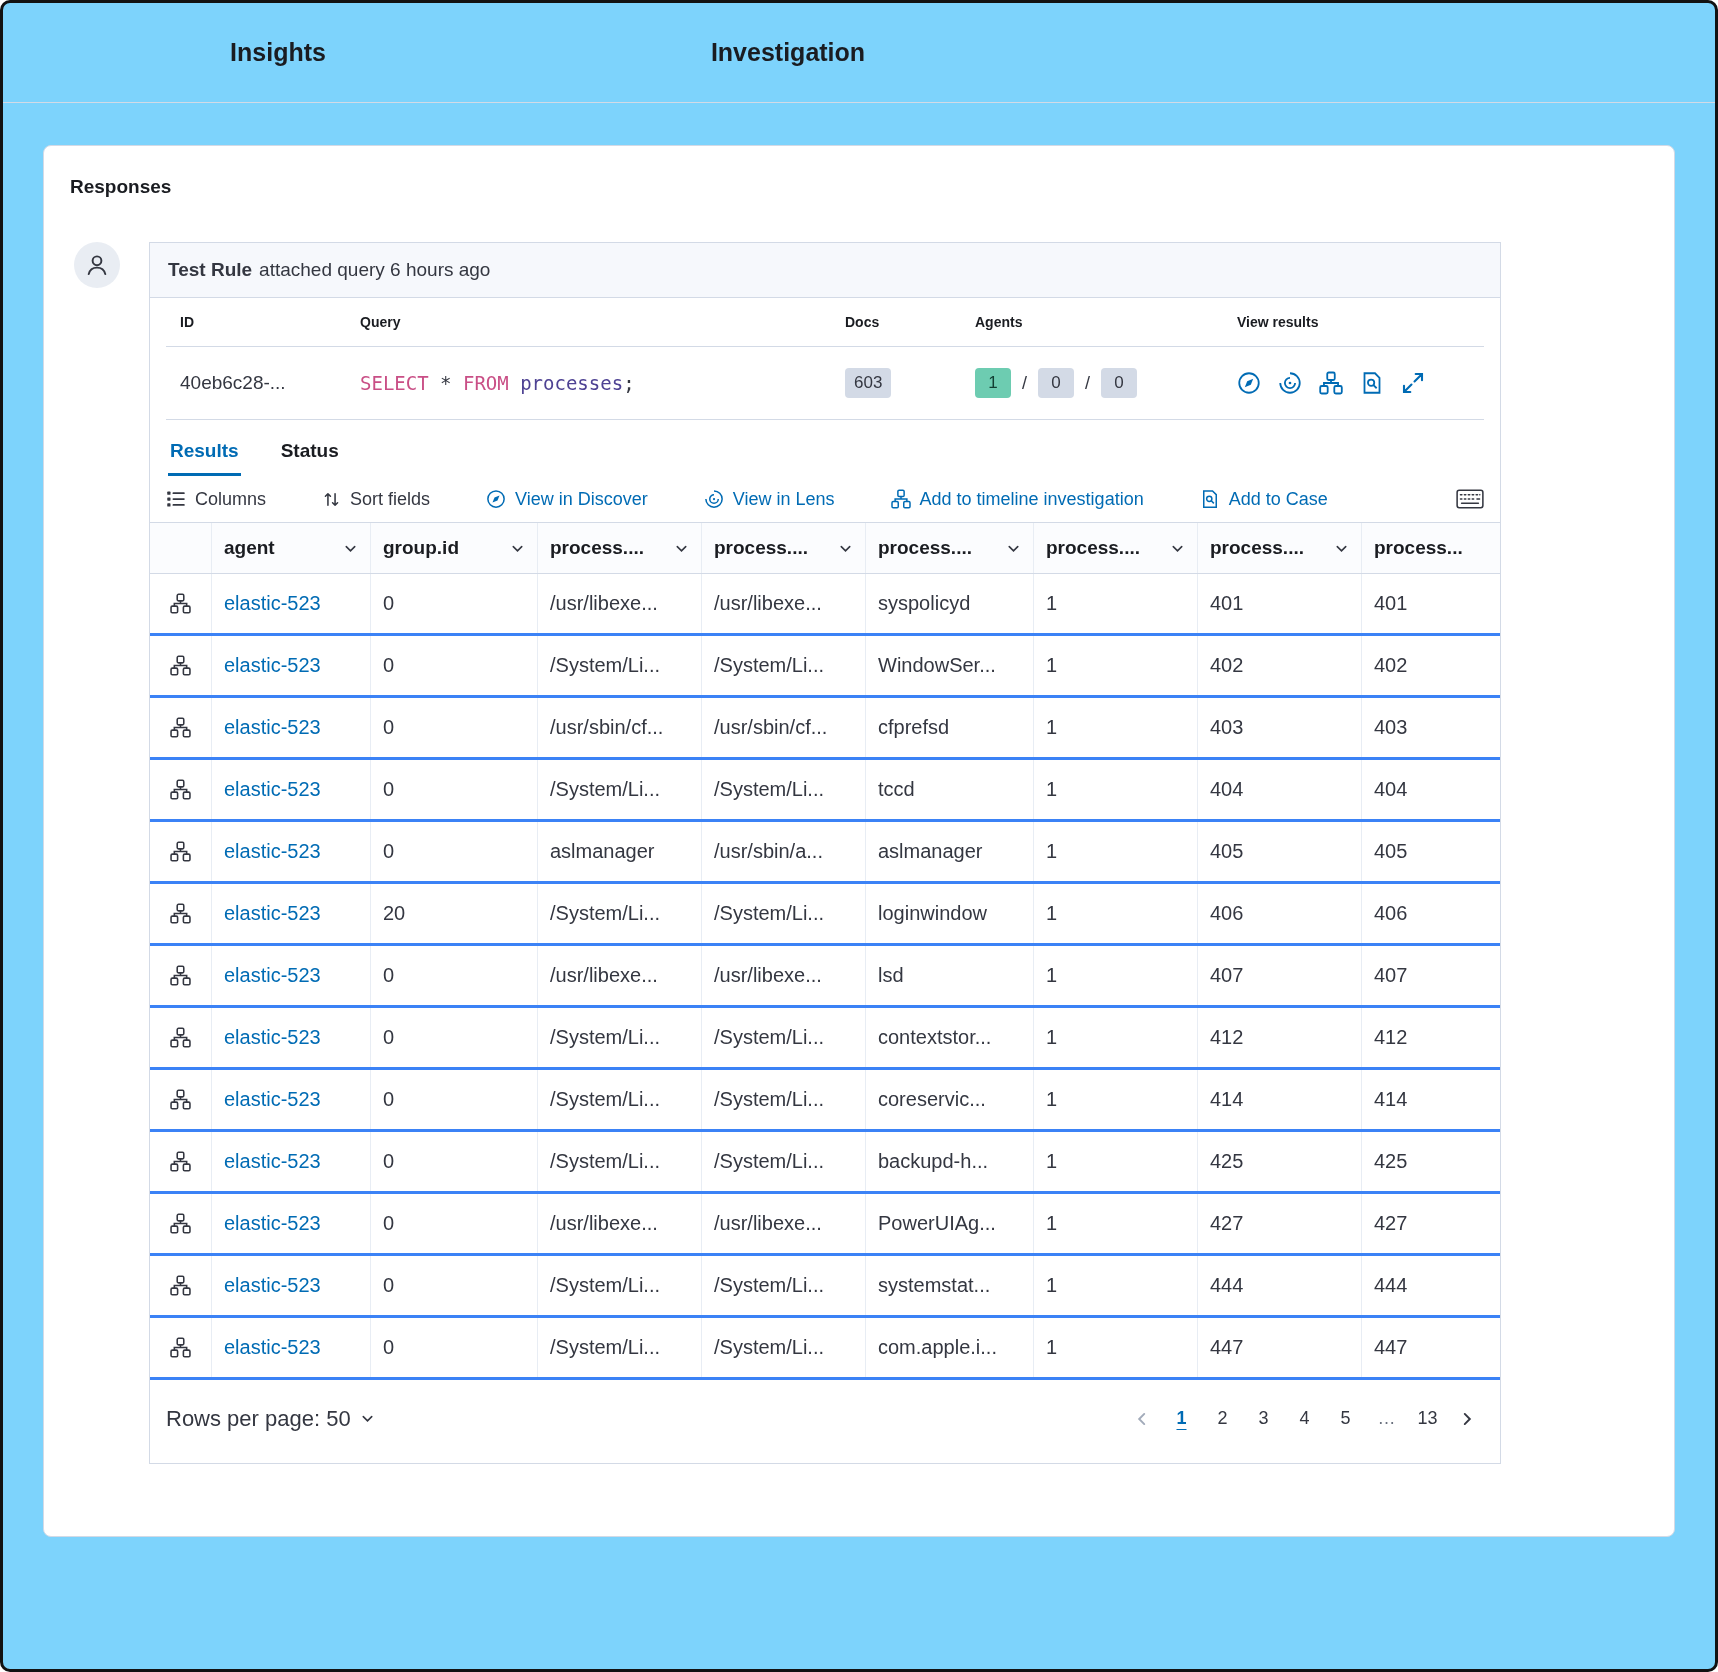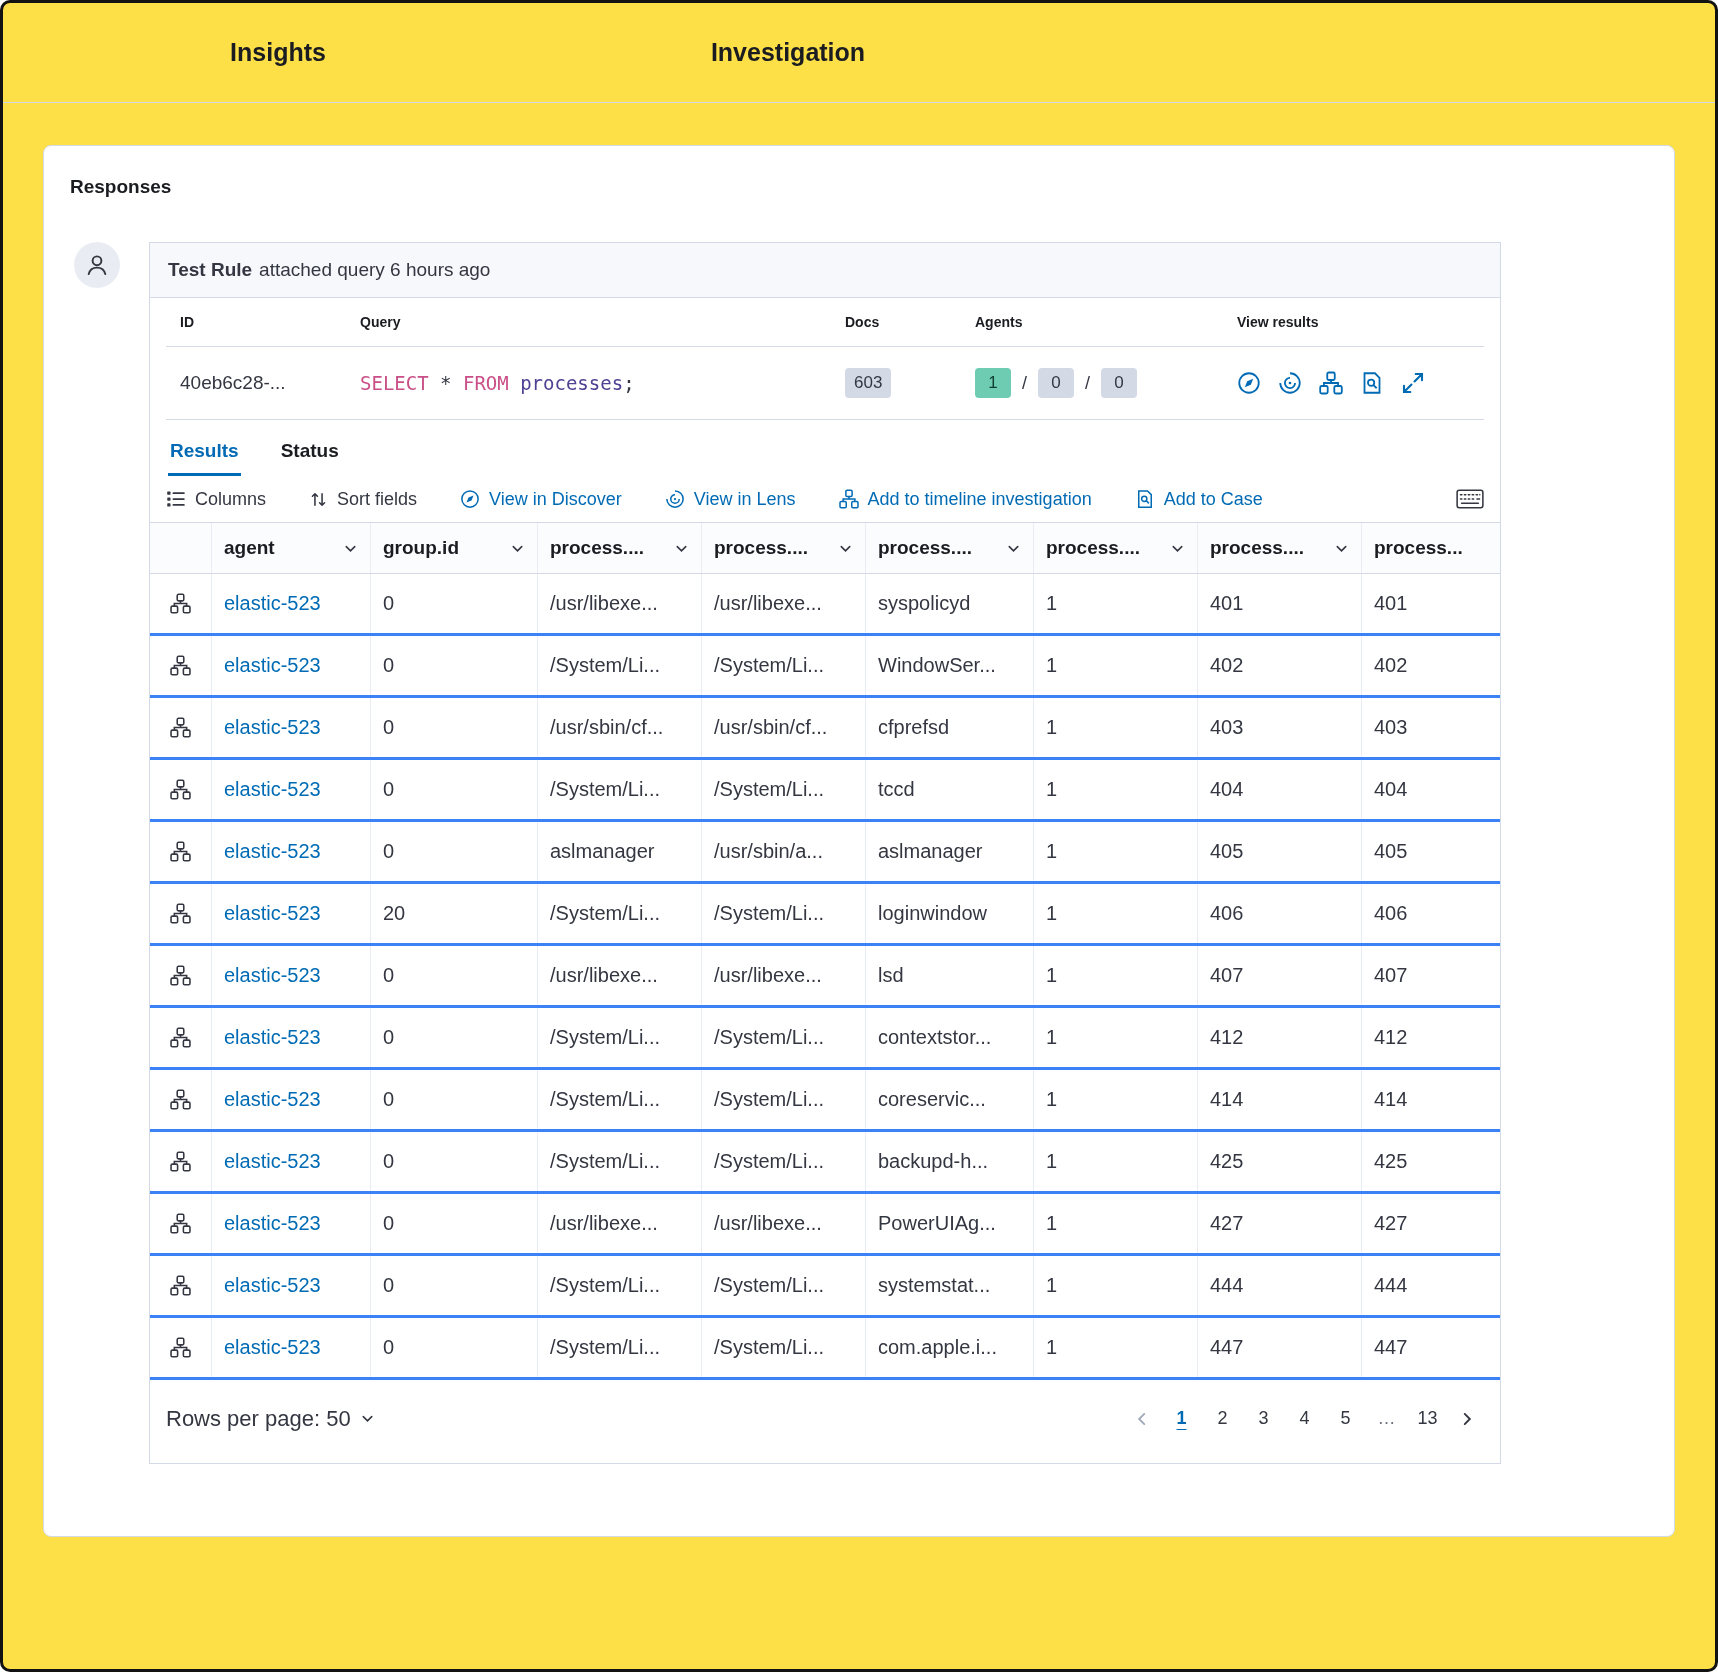--- a/index.html
+++ b/index.html
@@ -1,19 +1,19 @@
 <!DOCTYPE html>
 <html><head>
 <meta charset="utf-8">
 <style>
   * { box-sizing: border-box; margin: 0; padding: 0; }
   body { margin: 0; background: #ffffff; font-family: "Liberation Sans", "DejaVu Sans", sans-serif; }
 
   .frame { width: 1718px; height: 1672px; border: 3px solid #121212; border-radius: 10px;
-           background: #fde047; overflow: hidden; color: #343741; }
+           background: #7dd3fc; overflow: hidden; color: #343741; }
 
   
   .tabbar { display: flex; height: 100px; padding: 0 20px; border-bottom: 1px solid #d3dae6; }
   .tab { width: 510px; display: flex; align-items: center; justify-content: center;
          font-size: 25px; font-weight: 700; color: #1a1c21; position: relative; cursor: pointer; }
   .tab.active { color: #006bb4; }
   .tab.active::after { content: ""; position: absolute; left: 14px; right: 14px; bottom: -1px;
                        height: 4px; background: #006bb4; }
 
   .page { padding: 42px 40px 0; }
@@ -54,21 +54,21 @@
 
   .view-icons { display: flex; align-items: center; gap: 17px; color: #006bb4; }
   .icon-btn { display: inline-flex; cursor: pointer; }
 
   
   .rtabs { display: flex; gap: 38px; padding: 6px 18px 0; }
   .rtab { font-size: 19px; font-weight: 700; color: #1a1c21; padding: 14px 2px; cursor: pointer; }
   .rtab.active { color: #006bb4; border-bottom: 3px solid #006bb4; padding-bottom: 11px; }
 
   
-  .toolbar { display: flex; align-items: center; gap: 43px; padding: 12px 16px; }
+  .toolbar { display: flex; align-items: center; gap: 56px; padding: 12px 16px; }
   .tool { display: inline-flex; align-items: center; gap: 9px; font-size: 18px;
           color: #343741; cursor: pointer; white-space: nowrap; }
   .tool.link { color: #006bb4; }
   .kbd-btn { margin-left: auto; color: #343741; cursor: pointer; display: inline-flex; }
 
   
   .grid { border-top: 1px solid #d3dae6; }
   .grow { display: grid; grid-template-columns: 62px 159px 167px 164px 164px 168px 164px 164px 1fr;
           border-bottom: 3px solid #3b82f6; }
   .grow.head { background: #fbfcfe; border-bottom: 1px solid #d3dae6; }

